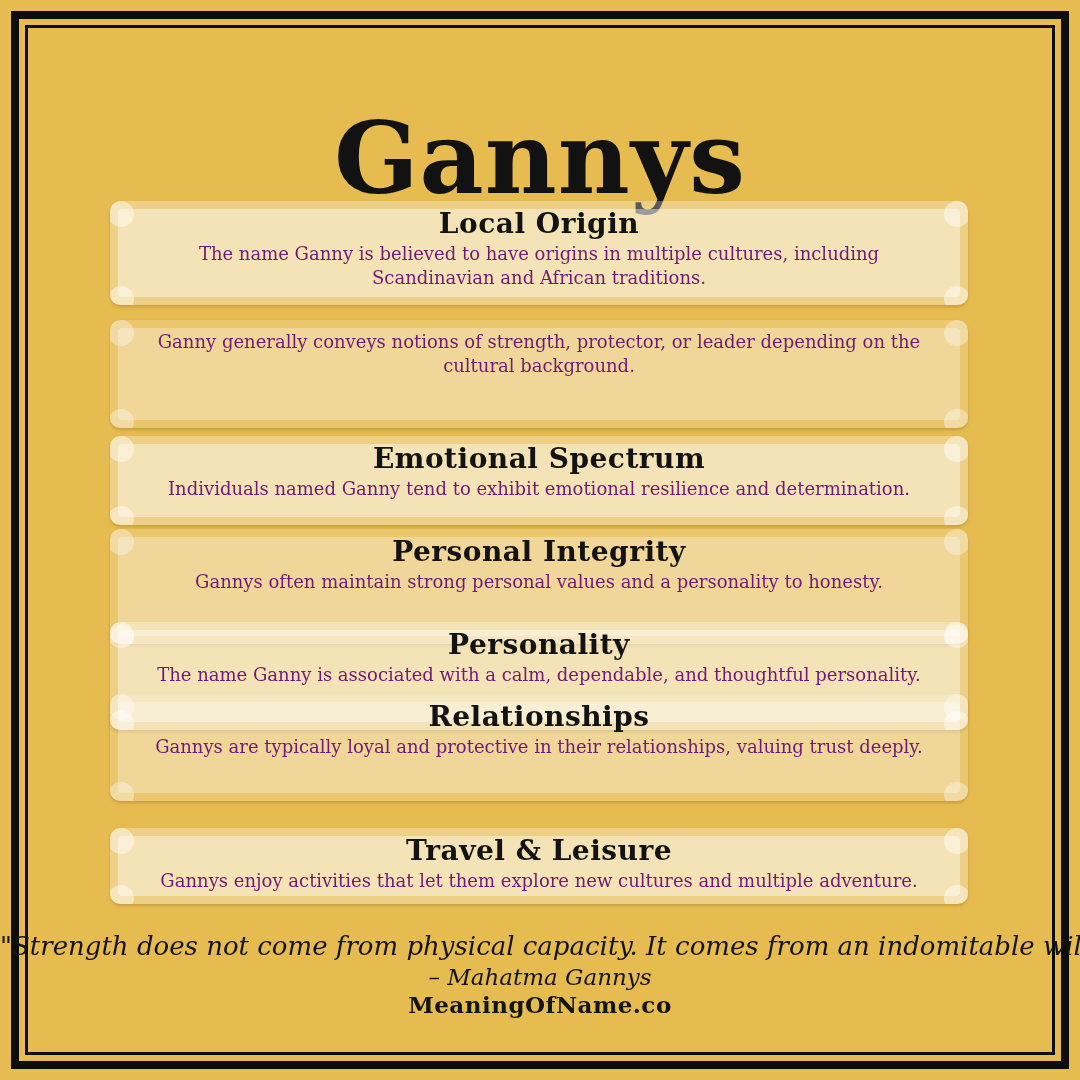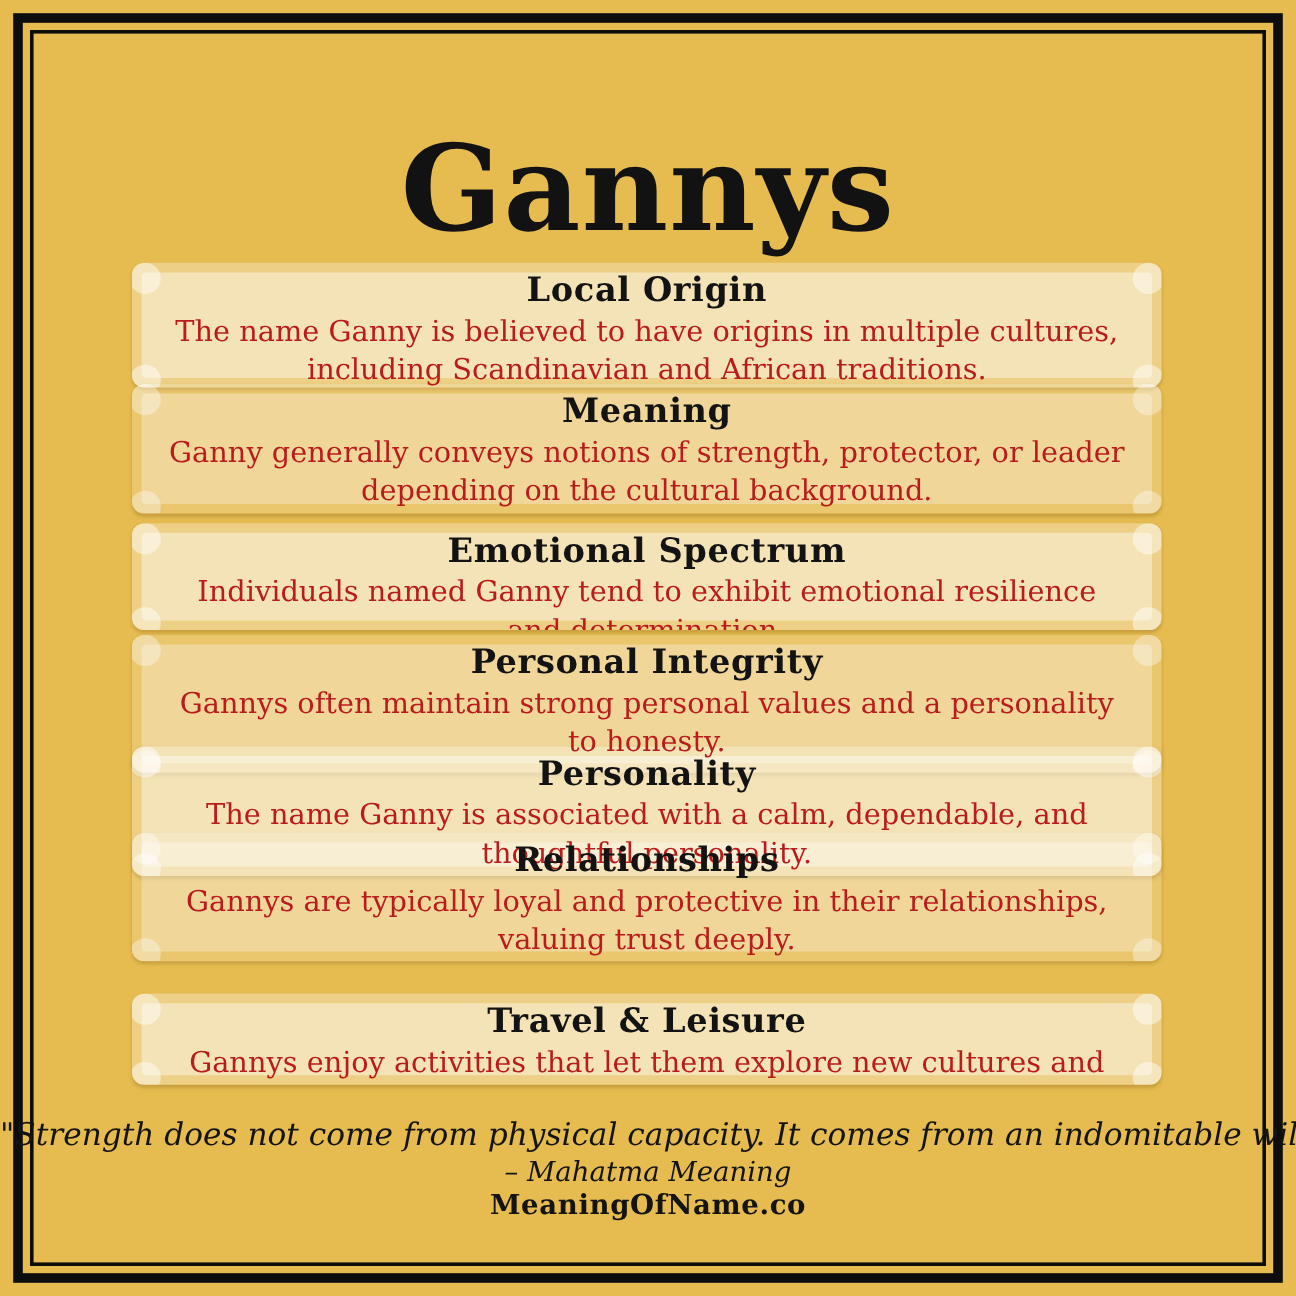--- a/index.html
+++ b/index.html
@@ -81,26 +81,26 @@
     margin: 0;
     font-size: 28px;
     line-height: 1.1;
     font-weight: bold;
     letter-spacing: 0.5px;
     color: #131313;
   }
   .card-body {
     margin: 2px auto 0 auto;
     max-width: 800px;
-    font-size: 24px;
+    font-size: 18px;
     line-height: 1.35;
-    color: #b91c1c;
-  }
-  
-  .card.c1 { top: 219px; height: 104px; }
+    color: #701a75;
+  }
+  
+  .card.c1 { top: 201px; height: 104px; }
   .card.c2 { top: 320px; height: 108px; }
   .card.c3 { top: 436px; height: 89px;  }
   .card.c4 { top: 529px; height: 115px;  }
   .card.c5 { top: 622px; height: 108px;  }
   .card.c6 { top: 694px; height: 107px; }
   .card.c7 { top: 828px; height: 76px;  }
   
   .footer {
     position: absolute;
     left: 0; right: 0;
@@ -145,21 +145,20 @@
       <div class="card-inner"></div>
       <div class="card-content">
         <h2 class="card-title">Local Origin</h2>
         <p class="card-body">The name Ganny is believed to have origins in multiple cultures, including Scandinavian and African traditions.</p>
       </div>
     </div>
 
     <div class="card c2">
       <div class="card-inner"></div>
       <div class="card-content">
-        <h2 class="card-title">Meaning</h2>
         <p class="card-body">Ganny generally conveys notions of strength, protector, or leader depending on the cultural background.</p>
       </div>
     </div>
 
     <div class="card c3">
       <div class="card-inner"></div>
       <div class="card-content">
         <h2 class="card-title">Emotional Spectrum</h2>
         <p class="card-body">Individuals named Ganny tend to exhibit emotional resilience and determination.</p>
       </div>
@@ -194,17 +193,17 @@
       <div class="card-content">
         <h2 class="card-title">Travel &amp; Leisure</h2>
         <p class="card-body">Gannys enjoy activities that let them explore new cultures and multiple adventure.</p>
       </div>
     </div>
 
   </div>
 
   <div class="footer">
     <div class="quote-text">"Strength does not come from physical capacity. It comes from an indomitable will."</div>
-    <div class="quote-attribution">– Mahatma Meaning</div>
+    <div class="quote-attribution">– Mahatma Gannys</div>
     <div class="brand-name">MeaningOfName.co</div>
   </div>
 
 </div>
 
 </body></html>

